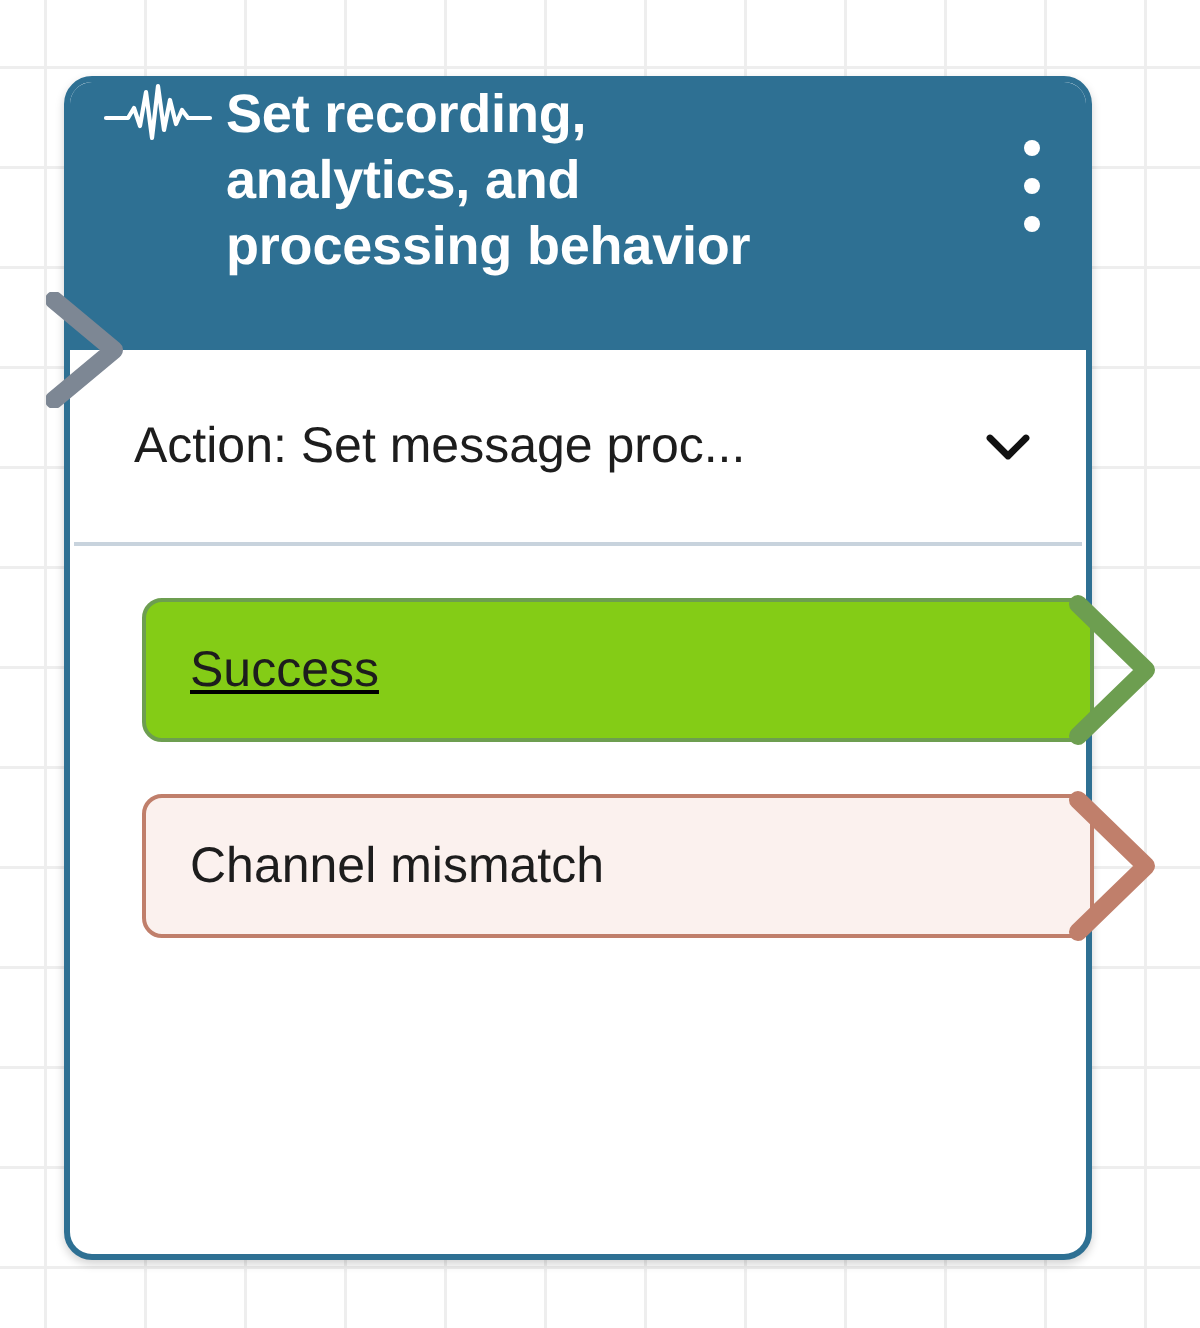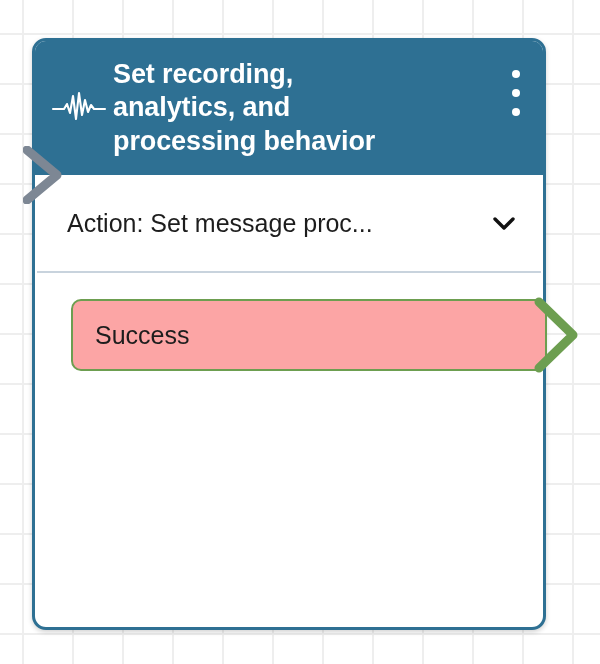--- a/index.html
+++ b/index.html
@@ -53,21 +53,21 @@
     pointer-events: none;
   }
 
   
   .node-header {
     position: relative;
     height: 134px;
     background: #2e7093;
     border-radius: 11px 11px 0 0;
     display: flex;
-    align-items: center;
+    align-items: flex-start;
     padding: 0 10px 0 16px;
     overflow: hidden;
   }
   .header-icon {
     flex: 0 0 auto;
     width: 56px;
     height: 34px;
     display: flex;
     align-items: center;
     justify-content: center;
@@ -174,22 +174,23 @@
   .out-connector {
     position: absolute;
     right: -42px;
     top: -3px;
     width: 52px;
     height: 78px;
     pointer-events: none;
     z-index: 4;
   }
   .output-row.success .output-pill {
-    background: #fca5a5;
+    background: #84cc16;
     border-color: #6d9e50;
+    text-decoration: underline;
   }
   .output-row.error .output-pill {
     background: #fbf1ee;
     border-color: #c07f6b;
   }
 </style>
 </head>
 <body>
 
 <div id="canvas">
@@ -234,17 +235,25 @@
         <div class="output-row success">
           <svg class="out-connector" viewBox="0 0 52 78" xmlns="http://www.w3.org/2000/svg">
             <path d="M6 6 L40 39 L6 72" fill="none" stroke="#6d9e50" stroke-width="9" stroke-linecap="round" stroke-linejoin="round"></path>
           </svg>
           <div class="output-pill">
             <span class="output-label">Success</span>
           </div>
         </div>
 
 
+        <div class="output-row error">
+          <svg class="out-connector" viewBox="0 0 52 78" xmlns="http://www.w3.org/2000/svg">
+            <path d="M6 6 L40 39 L6 72" fill="none" stroke="#c07f6b" stroke-width="9" stroke-linecap="round" stroke-linejoin="round"></path>
+          </svg>
+          <div class="output-pill">
+            <span class="output-label">Channel mismatch</span>
+          </div>
+        </div>
 
       </div>
     </div>
   </div>
 </div>
 
 </body></html>

